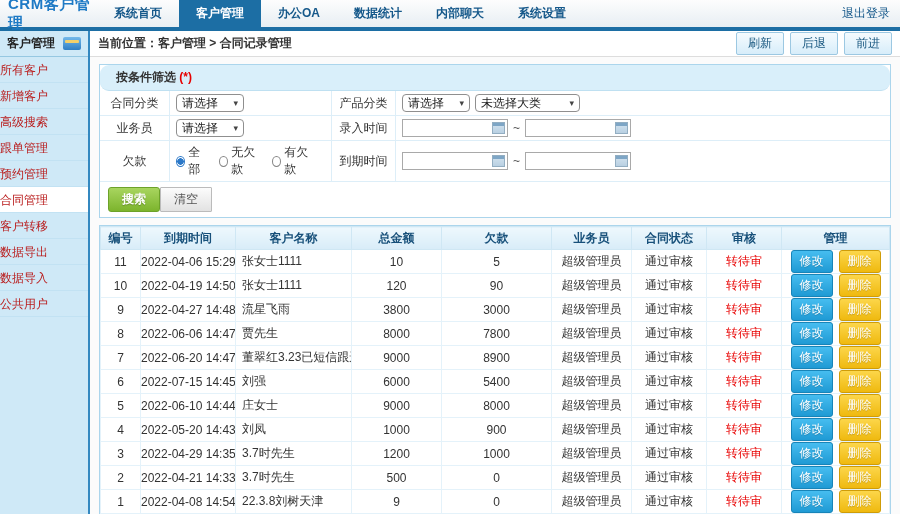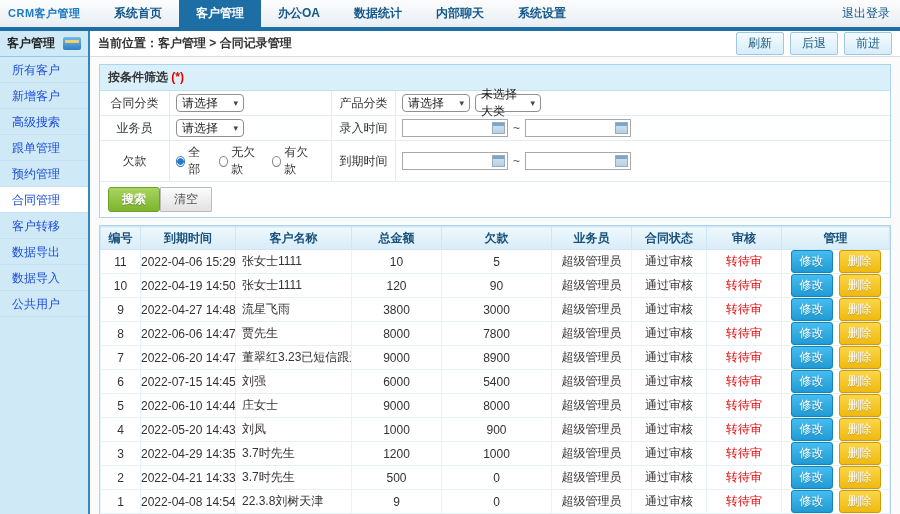--- a/index.html
+++ b/index.html
@@ -2,56 +2,56 @@
 <html><head>
 <meta charset="utf-8">
 <style>
   * { margin:0; padding:0; box-sizing:border-box; }
   html,body { background:#fff; }
   body { font-family:"Liberation Sans","DejaVu Sans",sans-serif; font-size:12px; color:#333; }
   .screen { width:900px; height:514px; overflow:hidden; background:#fbfbfb; position:relative; }
 
   
   .topbar { height:27px; display:flex; align-items:stretch; background:linear-gradient(#fdfdfd,#e7eef3); }
-  .logo { width:97px; display:flex; align-items:center; padding-left:8px; font-size:11px; font-weight:bold; color:#1e7ac5; letter-spacing:0.5px; }
+  .logo { width:97px; display:flex; align-items:center; padding-left:8px; font-size:15px; font-weight:bold; color:#1e7ac5; letter-spacing:0.5px; }
   .topnav { display:flex; }
   .nav-tab { padding:0 17px; line-height:27px; font-weight:bold; color:#15588a; cursor:pointer; }
   .nav-tab.active { background:#1c6ea4; color:#fff; }
   .userarea { margin-left:auto; display:flex; align-items:center; gap:14px; padding-right:10px; color:#15588a; }
   .logout { cursor:pointer; }
   .topstrip { height:4px; background:#1c6ea4; }
 
   
   .bodyrow { display:flex; height:483px; }
   .sidebar { width:90px; background:#cfe9f7; border-right:2px solid #3488c0; flex-shrink:0; }
   .side-header { height:26px; display:flex; align-items:center; justify-content:space-between; padding:0 7px; font-weight:bold; color:#222; border-bottom:1px solid #96c8e2; }
   .card-icon { width:18px; height:13px; border-radius:2px; background:linear-gradient(#74b9ea,#2f7fc4); position:relative; }
   .card-icon::after { content:""; position:absolute; left:2px; top:3px; right:2px; height:3px; background:#f3d06a; border-radius:1px; }
-  .side-item { height:26px; line-height:26px; padding-left:12px; color:#1d4ed8; cursor:pointer; border-bottom:1px solid #c2e2f3; }
+  .side-item { height:26px; line-height:26px; color:#b91c1c; cursor:pointer; border-bottom:1px solid #c2e2f3; }
   .side-item.active { background:#fff; }
 
   .main { flex:1; display:flex; flex-direction:column; overflow:hidden; }
   .breadcrumb-bar { height:26px; background:#fff; border-bottom:1px solid #ddd; display:flex; align-items:center; padding:4px 8px; }
   .crumb { font-weight:bold; color:#333; }
   .nav-btns { margin-left:auto; display:flex; gap:6px;border-radius:8px; }
   .blue-btn { font:12px "Liberation Sans",sans-serif; padding:2px 11px; background:linear-gradient(#f5fbfe,#d7edfa); border:1px solid #9cc8e2; border-radius:2px; color:#17567f; cursor:pointer; }
   .content { flex:1; padding:7px 9px; background:#fbfbfb; overflow:hidden; }
 
   
   .filter-panel { border:1px solid #abd5ec; background:#fff; }
-  .filter-header { background:#d9effa; padding:4px 8px; font-weight:bold; color:#333; border-bottom:1px solid #bfe0f1; }
+  .filter-header { background:#d9effa; padding:4px 16px; font-weight:bold; color:#333; border-bottom:1px solid #bfe0f1;border-radius:9px; }
   .red { color:#e60000; }
   .filter-grid { display:grid; grid-template-columns:70px 162px 64px 1fr; }
   .fcell { border-bottom:1px solid #ddeef8; padding:3px 6px; display:flex; align-items:center; min-height:24px; }
   .fcell.label { justify-content:center; border-right:1px solid #ddeef8; }
   .fcell.mid { border-right:1px solid #ddeef8; }
   .select { display:inline-flex; align-items:center; justify-content:space-between; border:1px solid #8f8f8f; border-radius:4px; background:#fff; height:18px; padding:0 5px; margin-right:5px; cursor:pointer; color:#222; }
   .select .caret { font-size:9px; color:#444; margin-left:7px; }
   .sel-s { width:68px; }
-  .sel-m { width:66px; }
+  .sel-m { width:105px; }
   .date-wrap { display:inline-flex; align-items:center; justify-content:space-between; border:1px solid #a9a9a9; background:#fff; height:18px; width:106px; padding:0 2px; }
   .date-input { border:none; outline:none; width:82px; height:14px; font-size:12px; }
   .cal-icon { width:13px; height:12px; border:1px solid #93aec2; background:linear-gradient(#d4e4f0,#b9d0e2); position:relative; cursor:pointer; flex-shrink:0; }
   .cal-icon::after { content:""; position:absolute; left:0; right:0; top:0; height:3px; background:#7ea6c6; }
   .tilde { margin:0 5px; color:#555; }
   .radio-opt { display:inline-flex; align-items:center; gap:3px; margin-right:12px; cursor:pointer; }
   .radio { width:11px; height:11px; border-radius:50%; border:1px solid #858585; background:#fff; display:inline-block; }
   .radio.checked { border-color:#2b78c8; background:radial-gradient(circle,#2b78c8 0 3px,#fff 3.5px); }
   .filter-actions { padding:5px 8px; display:flex; gap:0; }
   .search-btn { font:12px "Liberation Sans",sans-serif; font-weight:bold; color:#fff; background:linear-gradient(#a8d55f,#7cb42d); border:1px solid #6da229; border-radius:3px; padding:3px 13px; cursor:pointer; text-shadow:0 1px 1px rgba(0,0,0,.25); }

